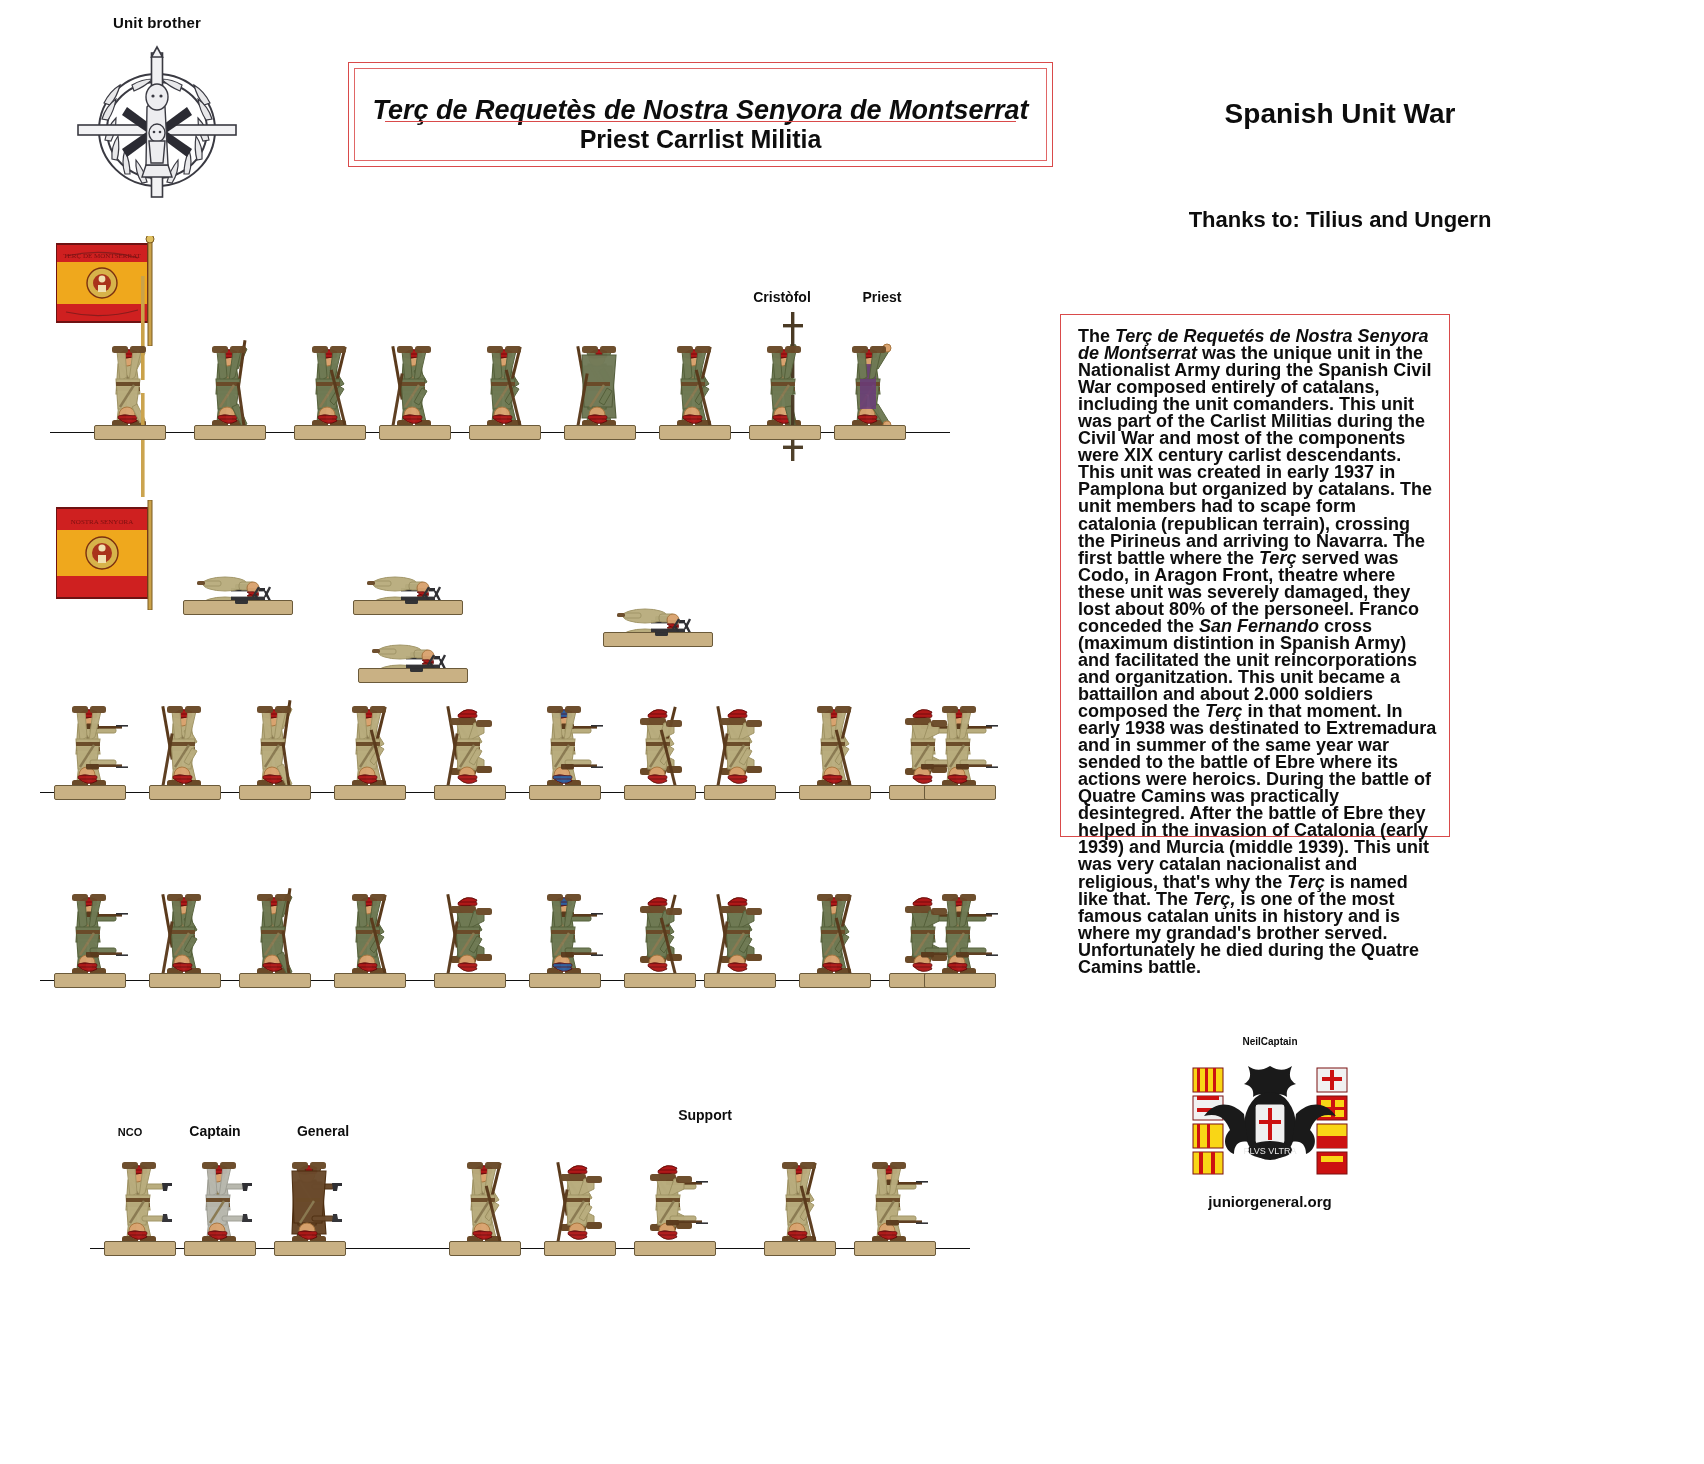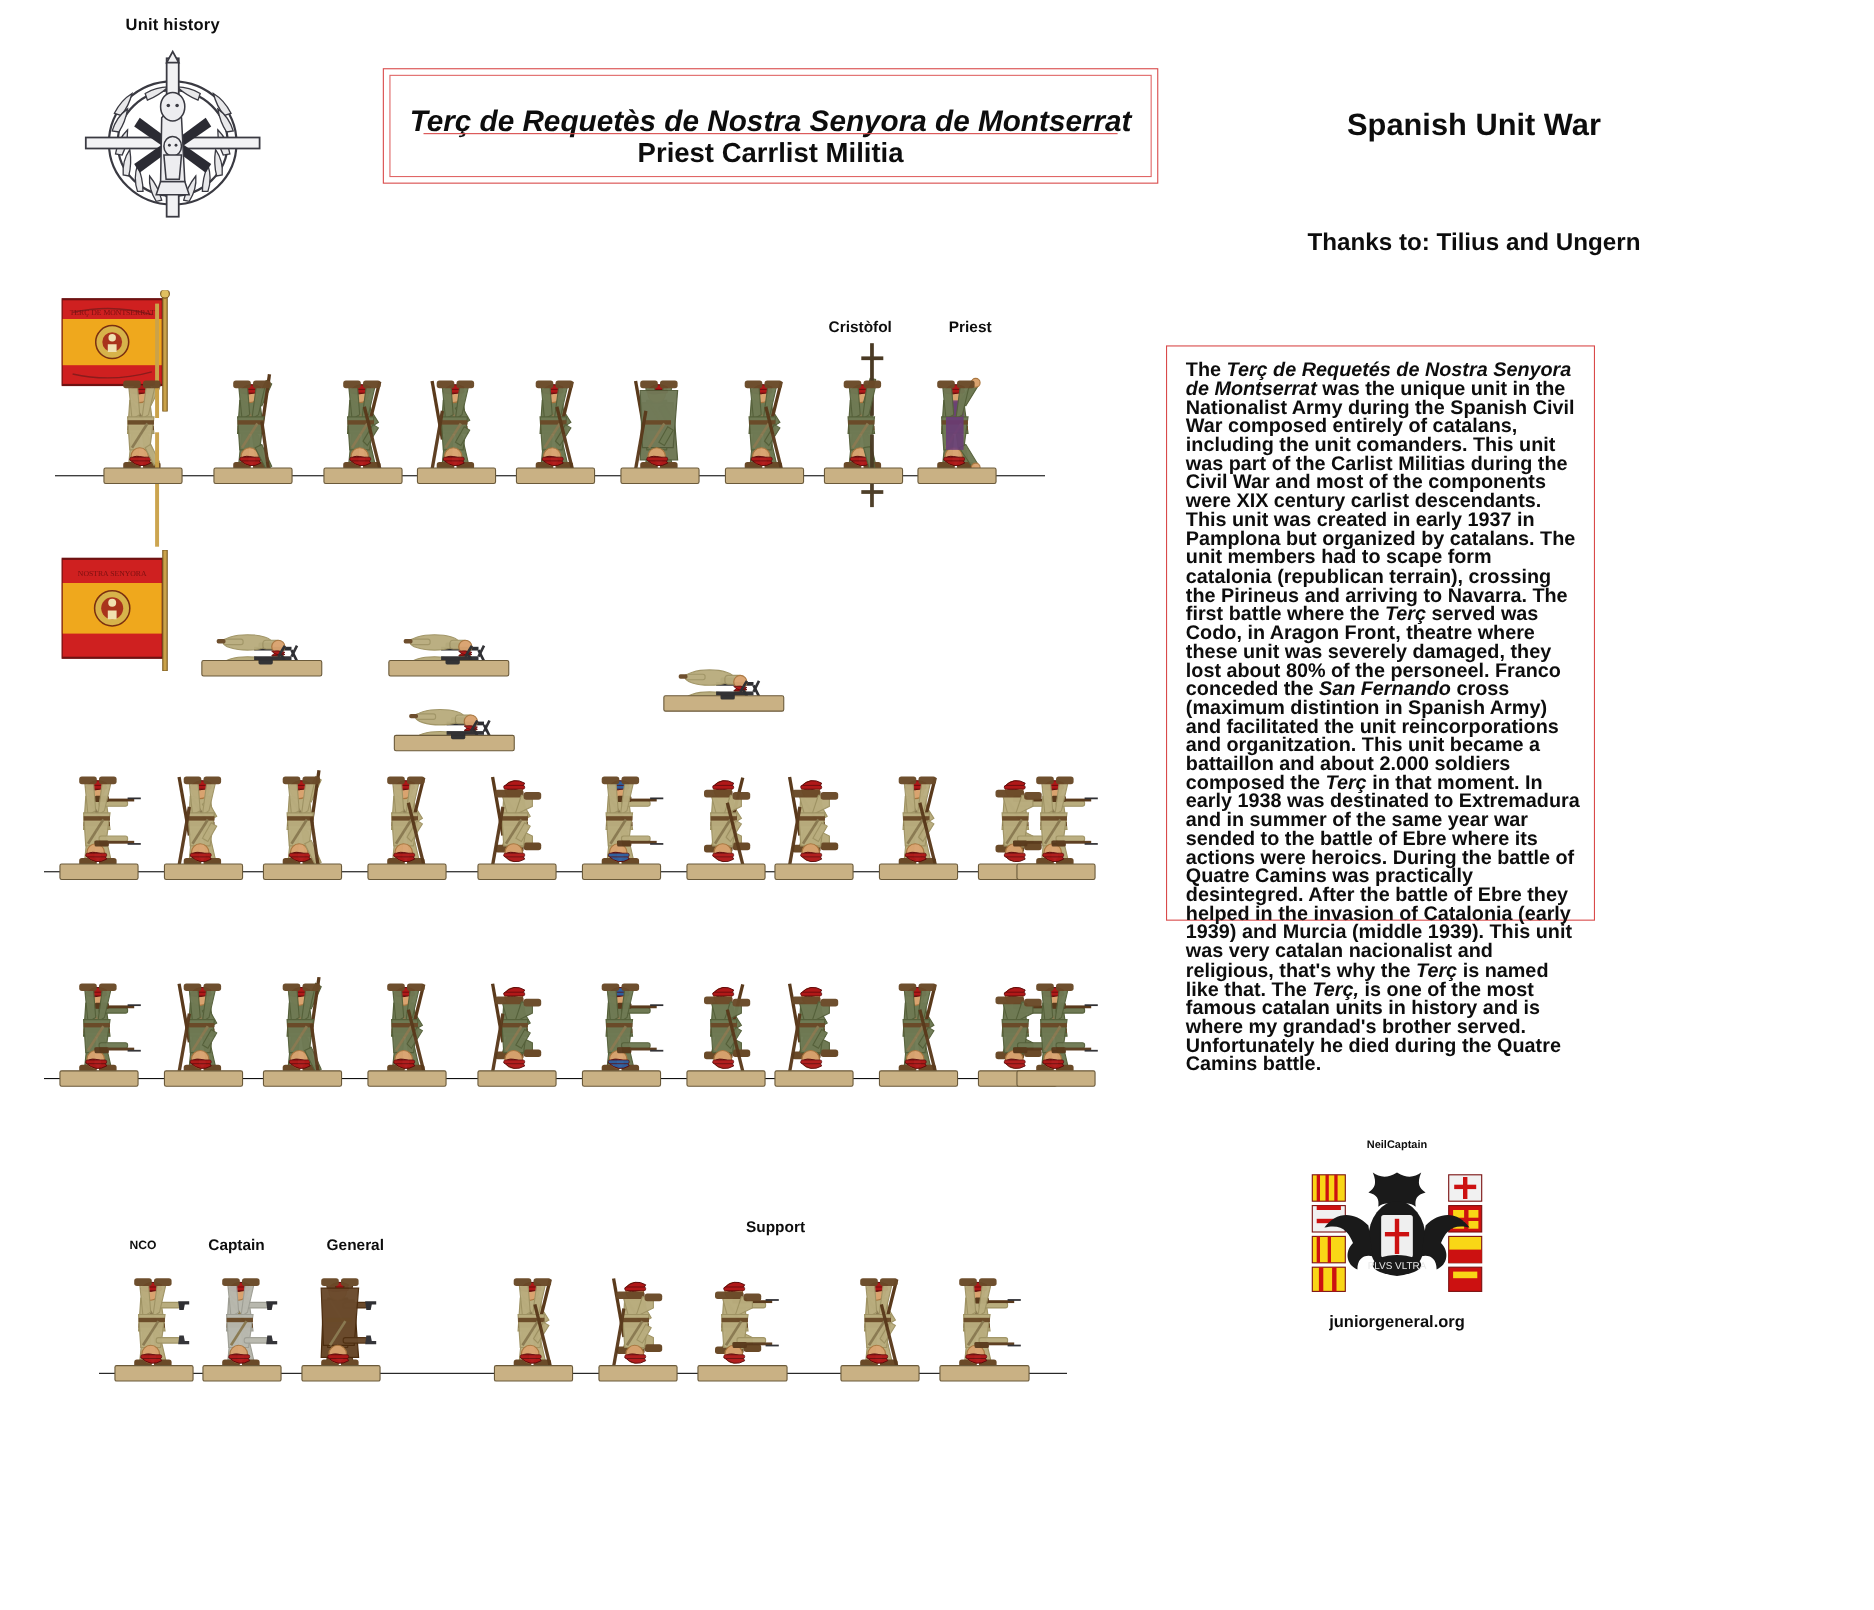--- a/index.html
+++ b/index.html
@@ -58,21 +58,21 @@
 
   .stand{position:absolute;background:#c9b184;border:1px solid #6b5a3a;
          border-radius:2px;height:13px;}
 
   .flag{position:absolute;}
 </style>
 </head>
 <body>
 
 <div class="abs" id="insignia-block">
-  <div id="insignia-label">Unit history</div>
+  <div id="insignia-label">Unit brother</div>
   <div id="insignia-art">
     <svg viewBox="0 0 170 160" width="170" height="160">
       <g fill="none" stroke="#3a3a42" stroke-width="2">
         <ellipse cx="85" cy="85" rx="58" ry="56"></ellipse>
         <ellipse cx="85" cy="85" rx="50" ry="48"></ellipse>
       </g>
       <g stroke="#3a3a42" stroke-width="1.2" fill="#e8e8ea">
         <path d="M32 58 q6 -12 16 -18 q-3 12 -10 20z"></path>
         <path d="M30 74 q4 -13 14 -20 q-2 12 -8 21z"></path>
         <path d="M33 95 q2 -13 11 -22 q0 13 -5 23z"></path>
@@ -186,21 +186,21 @@
           <rect x="83" y="50" width="4" height="32"></rect>
           <rect x="74" y="62" width="22" height="4"></rect>
         </g>
       <ellipse cx="85" cy="92" rx="22" ry="9" fill="#1a1a1a"></ellipse>
       <text x="85" y="96" font-size="9" fill="#e8e8e8" text-anchor="middle" font-family="Liberation Sans, sans-serif">PLVS VLTRA</text>
     </g>
   </svg>
 </div>
 <div class="abs" id="credit-site">juniorgeneral.org</div>
 
-<div class="abs flag" style="left:56px;top:264px;text-align:center;">
+<div class="abs flag" style="left:56px;top:236px;text-align:center;">
   <svg width="100" height="110" viewBox="0 0 100 110">
     <rect x="0" y="8" width="92" height="78" fill="#cf2020"></rect>
     <rect x="0" y="26" width="92" height="42" fill="#efa81d"></rect>
     <rect x="0" y="8" width="92" height="78" fill="none" stroke="#6e1212" stroke-width="2"></rect>
     <g fill="none" stroke="#8a1c1c" stroke-width="1.2">
       <path d="M10 20 q36 -8 72 2"></path>
         <path d="M10 76 q36 8 72 -2"></path>
     </g>
     <circle cx="46" cy="47" r="15" fill="#d7b34a" stroke="#7a3010" stroke-width="1.4"></circle>
     <circle cx="46" cy="47" r="9" fill="#a9331c"></circle>

